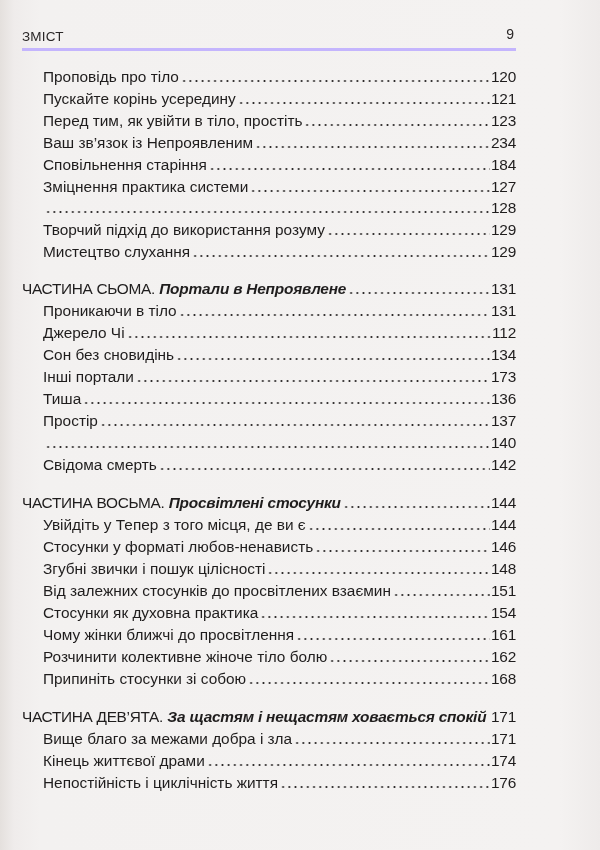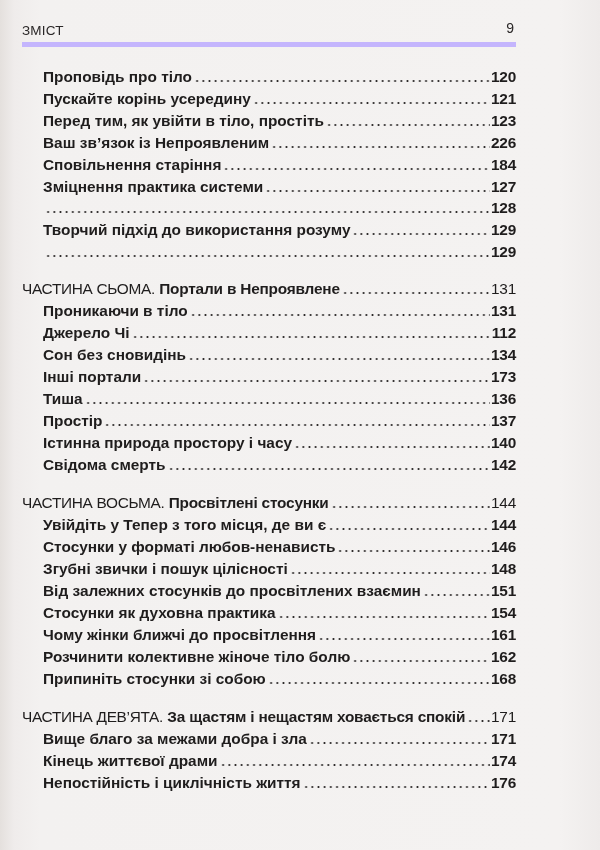--- a/index.html
+++ b/index.html
@@ -4,39 +4,39 @@
 <style>
   html, body { margin:0; padding:0; }
   body {
     width:600px; height:850px; overflow:hidden;
     background: linear-gradient(90deg, #e4e0dd 0px, #efeceb 14px, #f3f1f0 40px, #f4f2f1 560px, #eeebea 600px);
     font-family: "Liberation Sans", "DejaVu Sans", sans-serif;
     color:#1f1d1d;
     position:relative;
   }
   .page-header {
-    position:absolute; left:22px; top:18px; width:494px; height:24px;
-    border-bottom:5px solid #c4b5fd;
+    position:absolute; left:22px; top:24px; width:494px; height:24px;
+    border-bottom:3px solid #c4b5fd;
   }
   .header-title {
     position:absolute; left:0; top:5px; font-size:13.5px; letter-spacing:0.2px; color:#2a2727;
   }
   .header-page {
     position:absolute; right:2px; top:2px; font-size:14px; color:#2a2727;
   }
   .toc { position:absolute; left:0; top:0; width:600px; }
   .row {
     position:absolute; left:22px; width:494px; height:22px;
     display:flex; align-items:flex-end; font-size:15.4px; line-height:18px;
     white-space:nowrap;
   }
-  .row.sub { left:43px; width:473px;font-weight:bold; }
+  .row.sub { left:43px; width:473px; }
   .row .title { flex:0 0 auto; }
   .row .label-part { font-weight:normal; letter-spacing:-0.3px;margin-top:32px; }
-  .row .title-part { font-weight:bold; letter-spacing:-0.2px; }
+  .row .title-part { font-weight:bold; letter-spacing:-0.2px;font-style:italic; }
   .row .leader {
     flex:1 1 auto; overflow:hidden; margin:0 1px 3px 2px; height:10px;
     background-image: radial-gradient(circle, #2a2727 0.9px, transparent 1.1px);
     background-size:6.2px 4px; background-repeat:repeat-x; background-position:left bottom;
   }
   .row .page { flex:0 0 auto; letter-spacing:-0.2px; }
   .row.section .title { font-weight:normal; }
 </style>
 </head>
 <body>
@@ -59,21 +59,21 @@
       <span class="page">121</span>
     </div>
   <div class="row sub" style="top:108px">
       <span class="title">Перед тим, як увійти в тіло, простіть</span>
       <span class="leader"></span>
       <span class="page">123</span>
     </div>
   <div class="row sub" style="top:130px">
       <span class="title">Ваш зв’язок із Непроявленим</span>
       <span class="leader"></span>
-      <span class="page">226</span>
+      <span class="page">234</span>
     </div>
   <div class="row sub" style="top:152px">
       <span class="title">Сповільнення старіння</span>
       <span class="leader"></span>
       <span class="page">184</span>
     </div>
   <div class="row sub" style="top:174px">
       <span class="title">Зміцнення практика системи</span>
       <span class="leader"></span>
       <span class="page">127</span>
@@ -81,20 +81,21 @@
   <div class="row sub" style="top:195px">
       <span class="leader"></span>
       <span class="page">128</span>
     </div>
   <div class="row sub" style="top:217px">
       <span class="title">Творчий підхід до використання розуму</span>
       <span class="leader"></span>
       <span class="page">129</span>
     </div>
   <div class="row sub" style="top:239px">
+      <span class="title">Мистецтво слухання</span>
       <span class="leader"></span>
       <span class="page">129</span>
     </div>
 
   <div class="row section" style="top:276px">
       <span class="title"><span class="label-part">ЧАСТИНА СЬОМА.</span> <span class="title-part">Портали в Непроявлене</span></span>
       <span class="leader"></span>
       <span class="page">131</span>
     </div>
   <div class="row sub" style="top:298px">
@@ -121,21 +122,20 @@
       <span class="title">Тиша</span>
       <span class="leader"></span>
       <span class="page">136</span>
     </div>
   <div class="row sub" style="top:408px">
       <span class="title">Простір</span>
       <span class="leader"></span>
       <span class="page">137</span>
     </div>
   <div class="row sub" style="top:430px">
-      <span class="title">Істинна природа простору і часу</span>
       <span class="leader"></span>
       <span class="page">140</span>
     </div>
   <div class="row sub" style="top:452px">
       <span class="title">Свідома смерть</span>
       <span class="leader"></span>
       <span class="page">142</span>
     </div>
 
   <div class="row section" style="top:490px">

